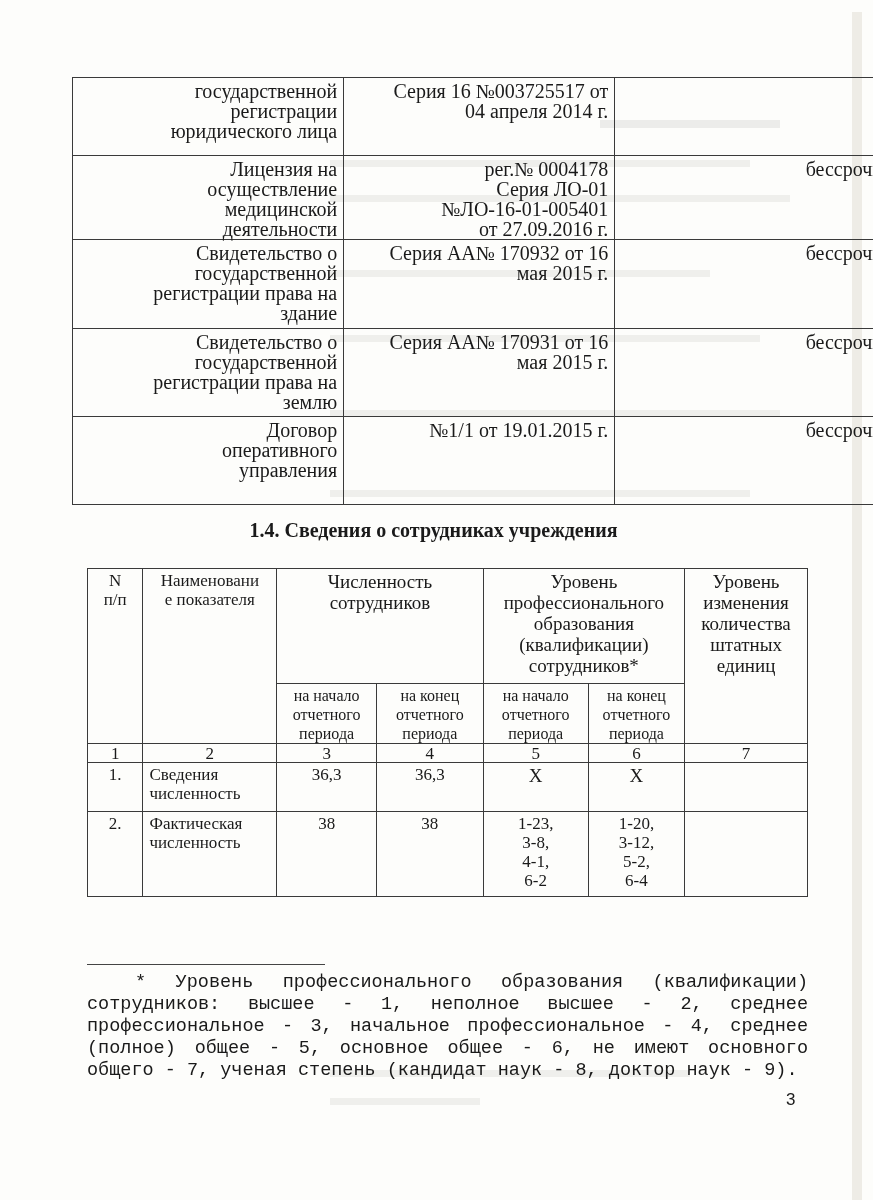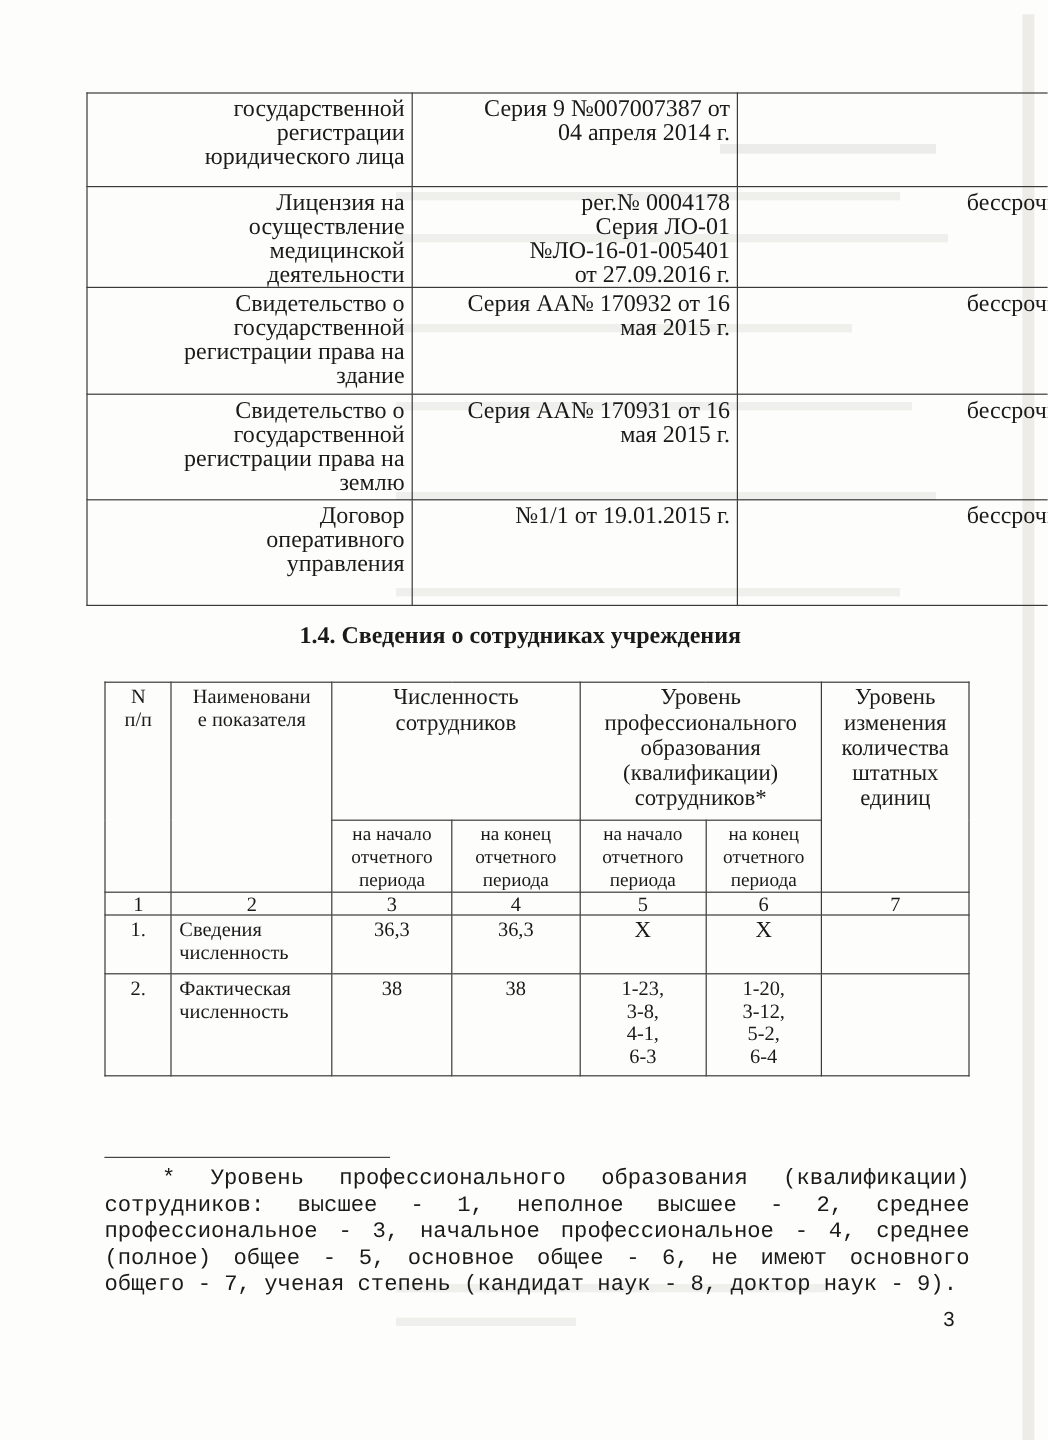--- a/index.html
+++ b/index.html
@@ -73,21 +73,21 @@
   <div class="bleed" style="left:330px;top:1070px;width:360px;height:7px;background:#efefec;"></div>
   <div class="bleed" style="left:330px;top:1098px;width:150px;height:7px;background:#efefec;"></div>
 </div>
 
 <table id="t1">
   <tbody>
       <tr class="r0">
     <td class="c1 ml">государственной
 регистрации
 юридического лица</td>
-    <td class="c2 ml">Серия 9 №007007387 от
+    <td class="c2 ml">Серия 16 №003725517 от
 04 апреля 2014 г.</td>
     <td class="c3 ml"></td>
   </tr>
   <tr class="r1">
     <td class="c1 ml">Лицензия на
 осуществление
 медицинской
 деятельности</td>
     <td class="c2 ml">рег.№ 0004178
 Серия ЛО-01
@@ -180,21 +180,21 @@
   </tr>
   <tr class="row2">
     <td>2.</td>
     <td class="lft ml">Фактическая
 численность</td>
     <td>38</td>
     <td>38</td>
     <td class="ml">1-23,
 3-8,
 4-1,
-6-3</td>
+6-2</td>
     <td class="ml">1-20,
 3-12,
 5-2,
 6-4</td>
     <td></td>
   </tr>
 </tbody>
   </table>
 
 <div class="fn-rule"></div>

